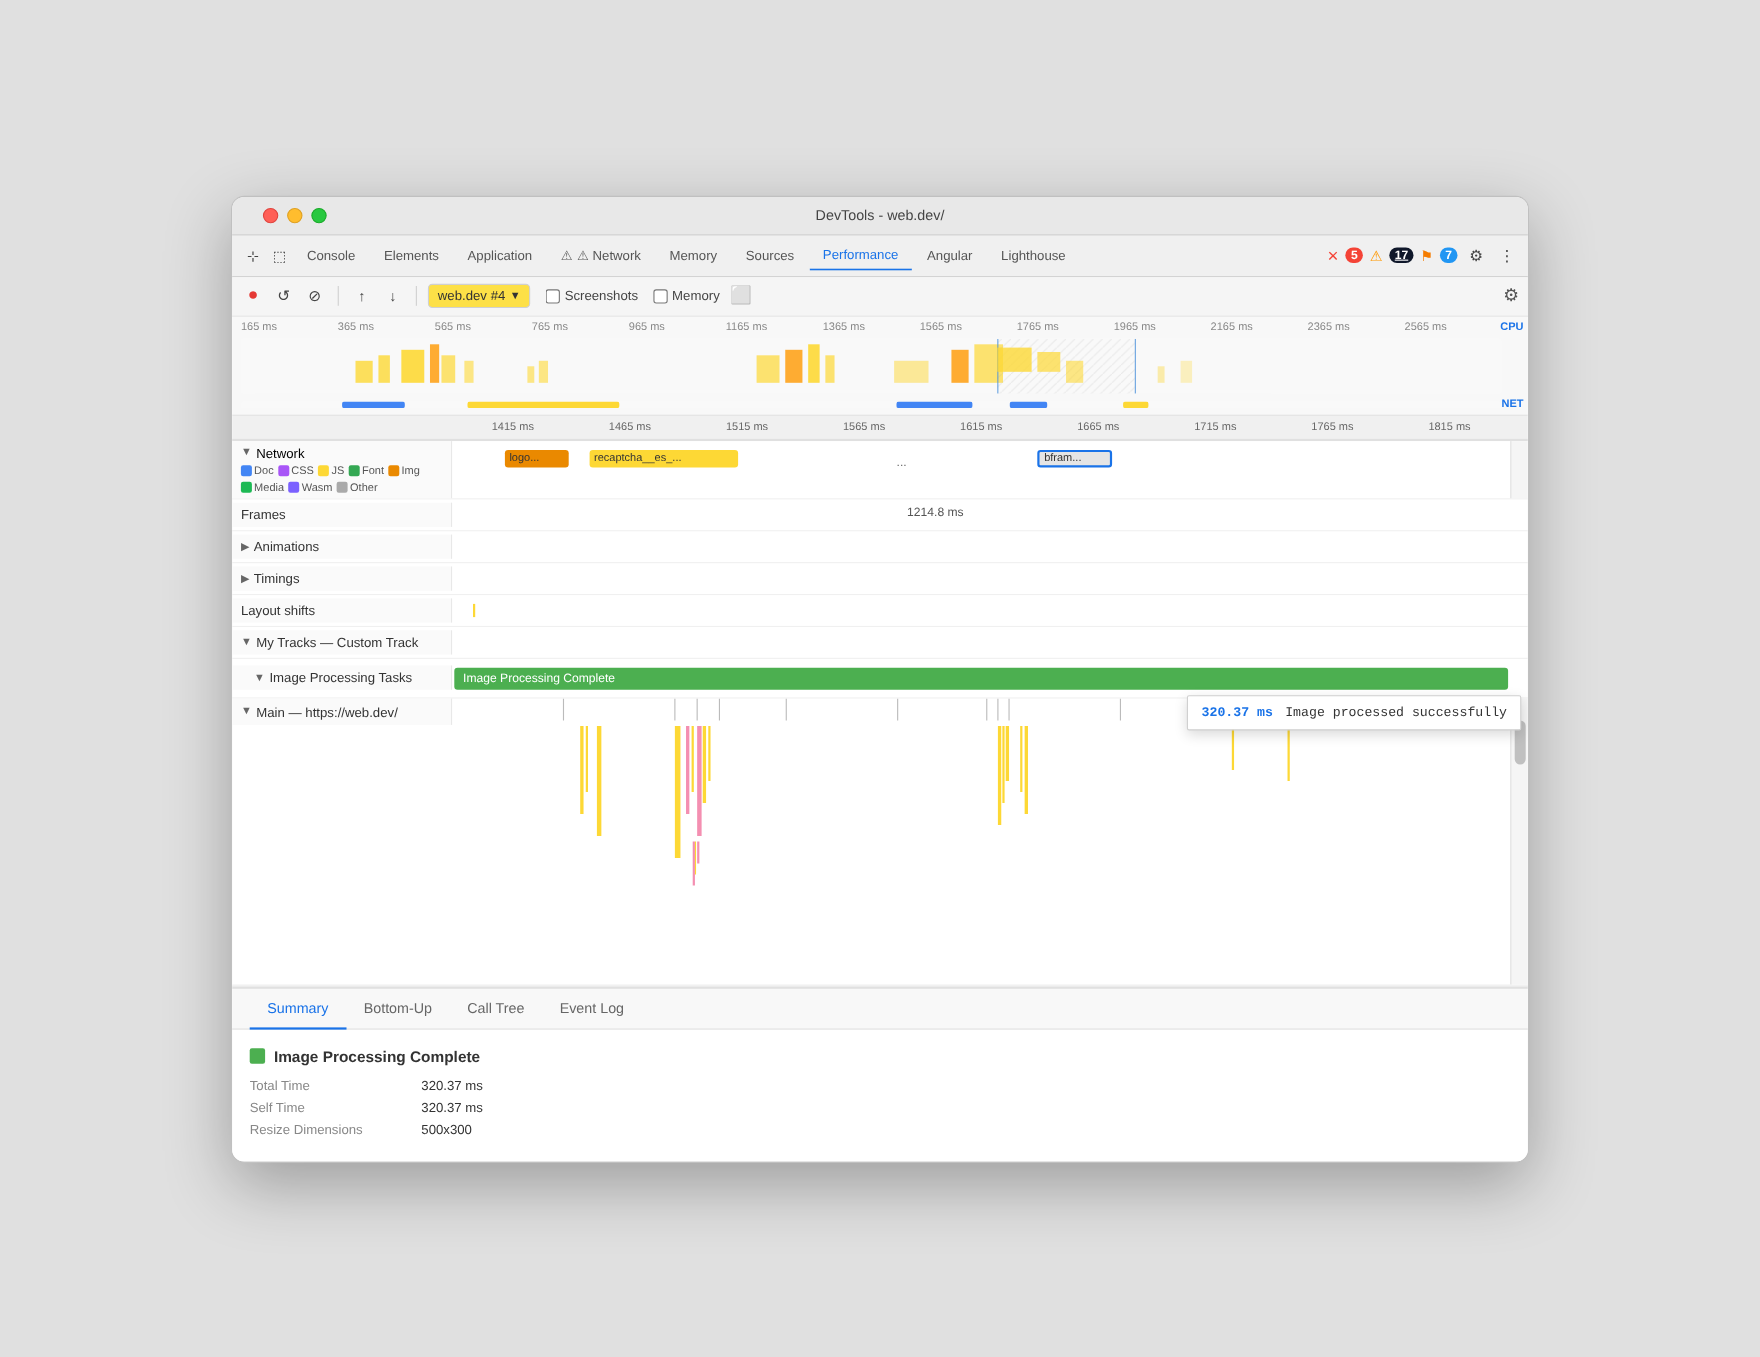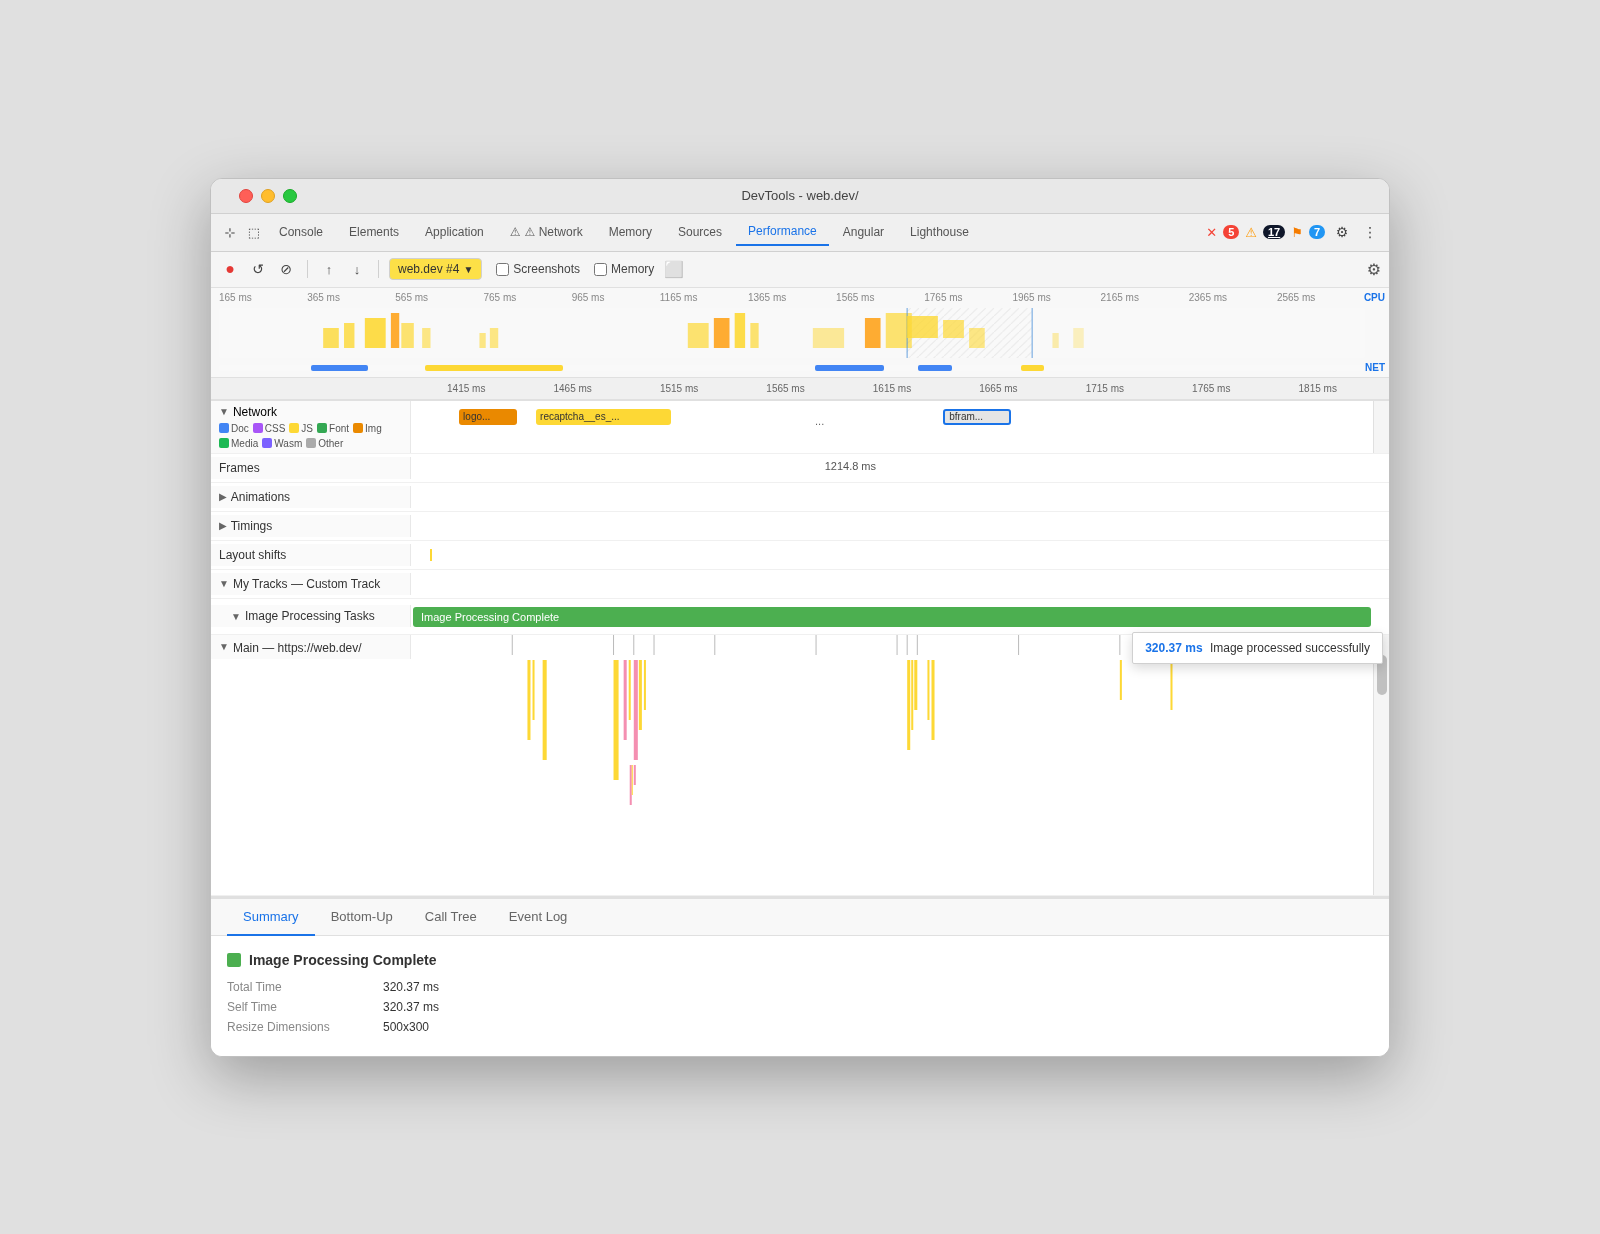--- a/index.html
+++ b/index.html
@@ -266,20 +266,21 @@
       position: absolute;
       background: white;
       border: 1px solid #d0d0d0;
       border-radius: 2px;
       padding: 8px 12px;
       font-size: 12px;
       color: #333;
       box-shadow: 0 4px 12px rgba(0,0,0,0.15);
       white-space: nowrap;
       z-index: 100;
+      font-family: Liberation Mono, monospace;
     }
     .tooltip-time {
       color: #1a73e8;
       font-weight: 600;
     }
 
     
     .bottom-panel {
       border-top: 2px solid #e0e0e0;
       background: white;

